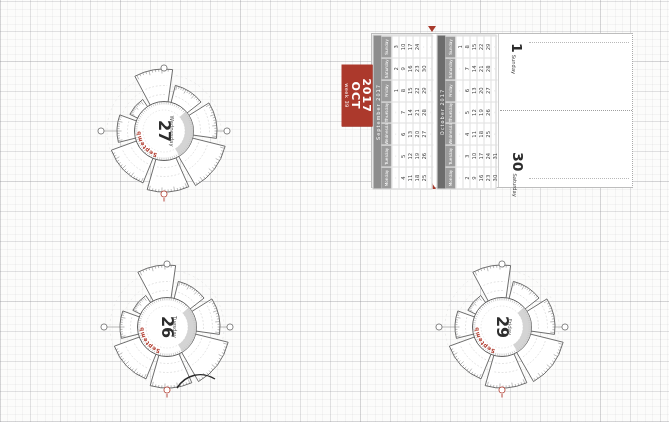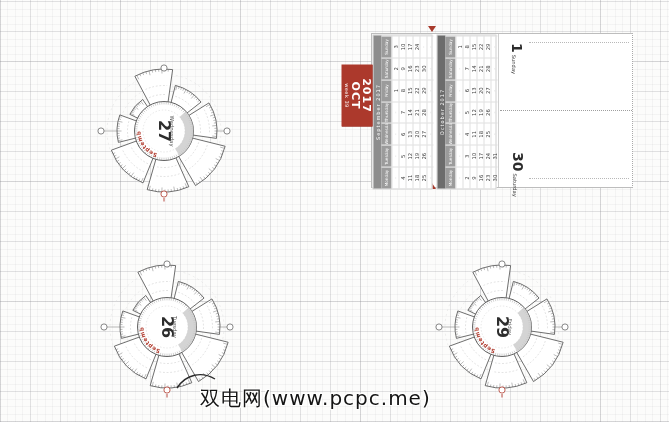--- a/index.html
+++ b/index.html
@@ -907,14 +907,13 @@
 
   <div id="badge">
     <div class="badge-year">2017</div>
     <div class="badge-month">OCT</div>
     <div class="badge-week">week 39</div>
   </div>
 
   <svg id="swoosh" width="44" height="26">
     <path d="M3,20 C12,6 28,3 41,11" fill="none" stroke="#2b2b2b" stroke-width="1.4"></path>
   </svg>
-  <div id="watermark">双电网(www.pcpc.me)</div>
 </div>
 
 </body></html>

